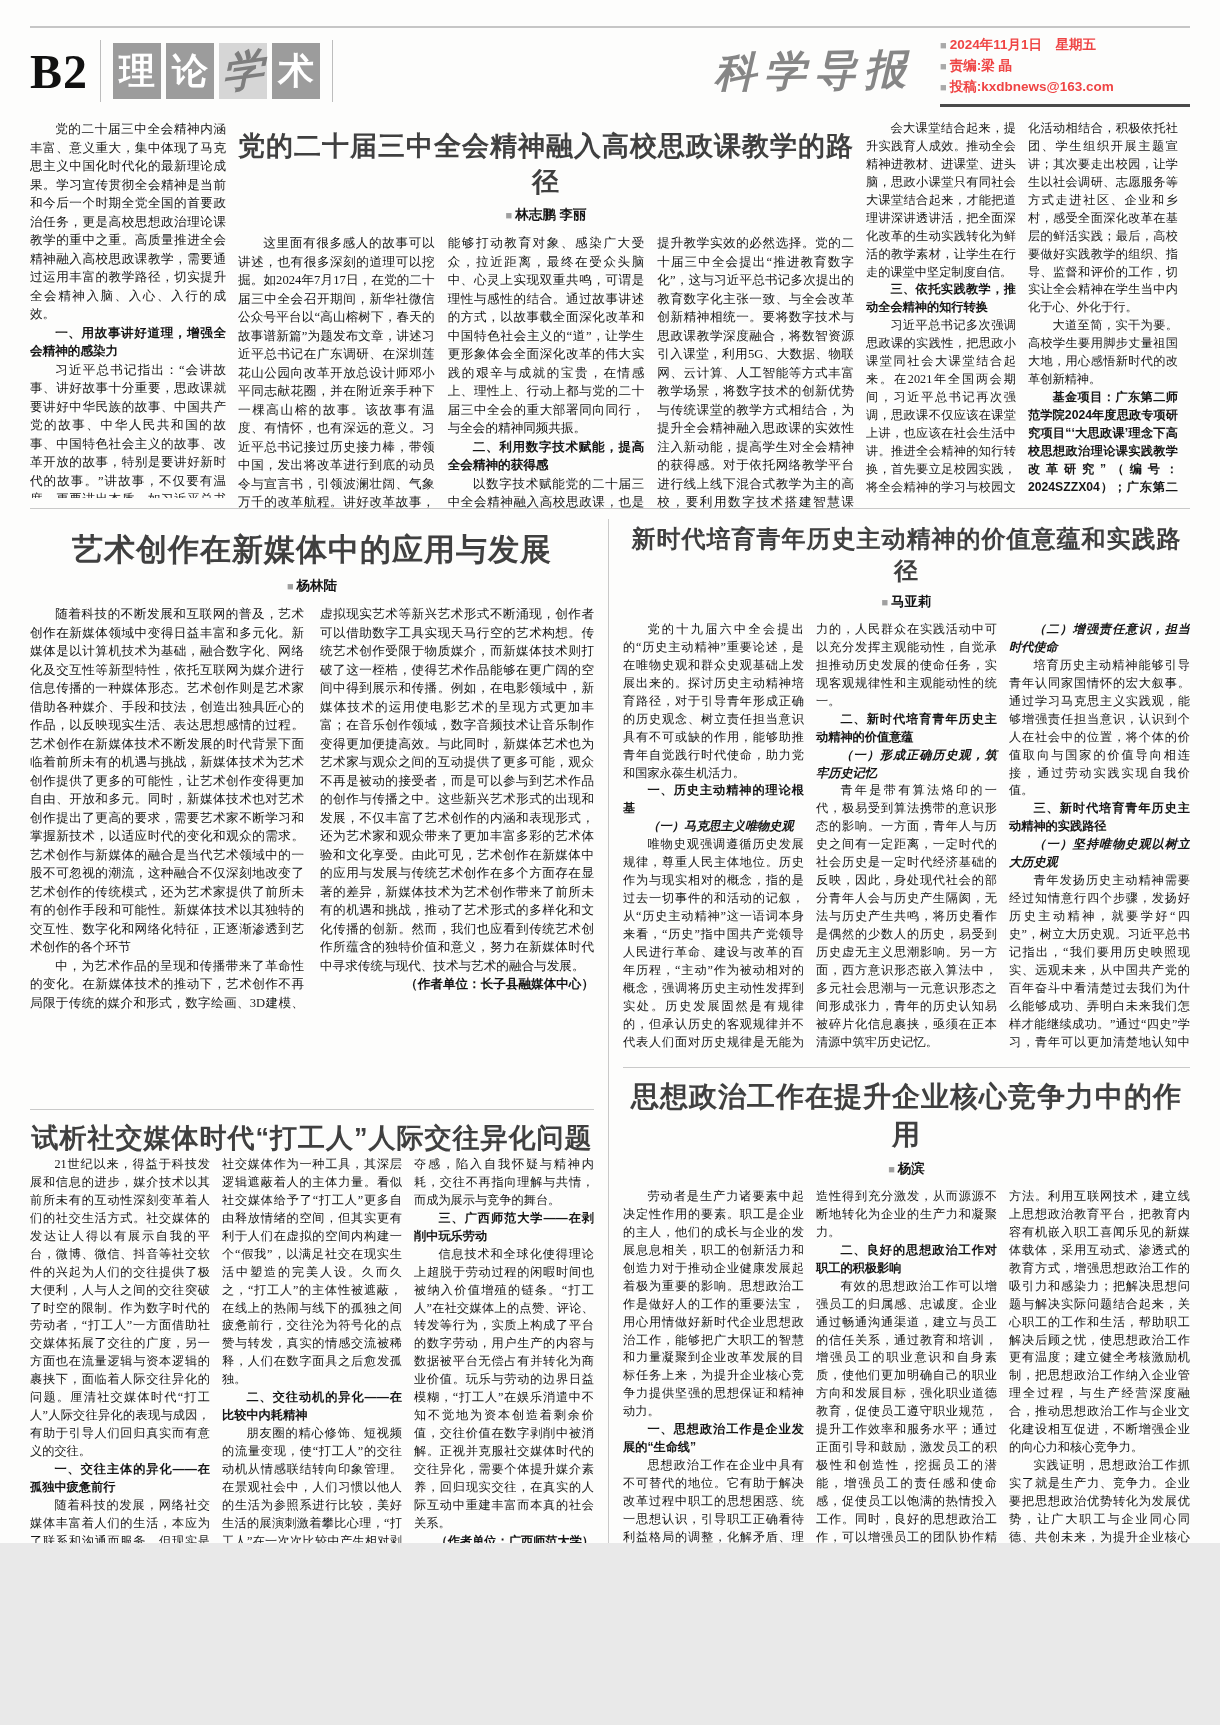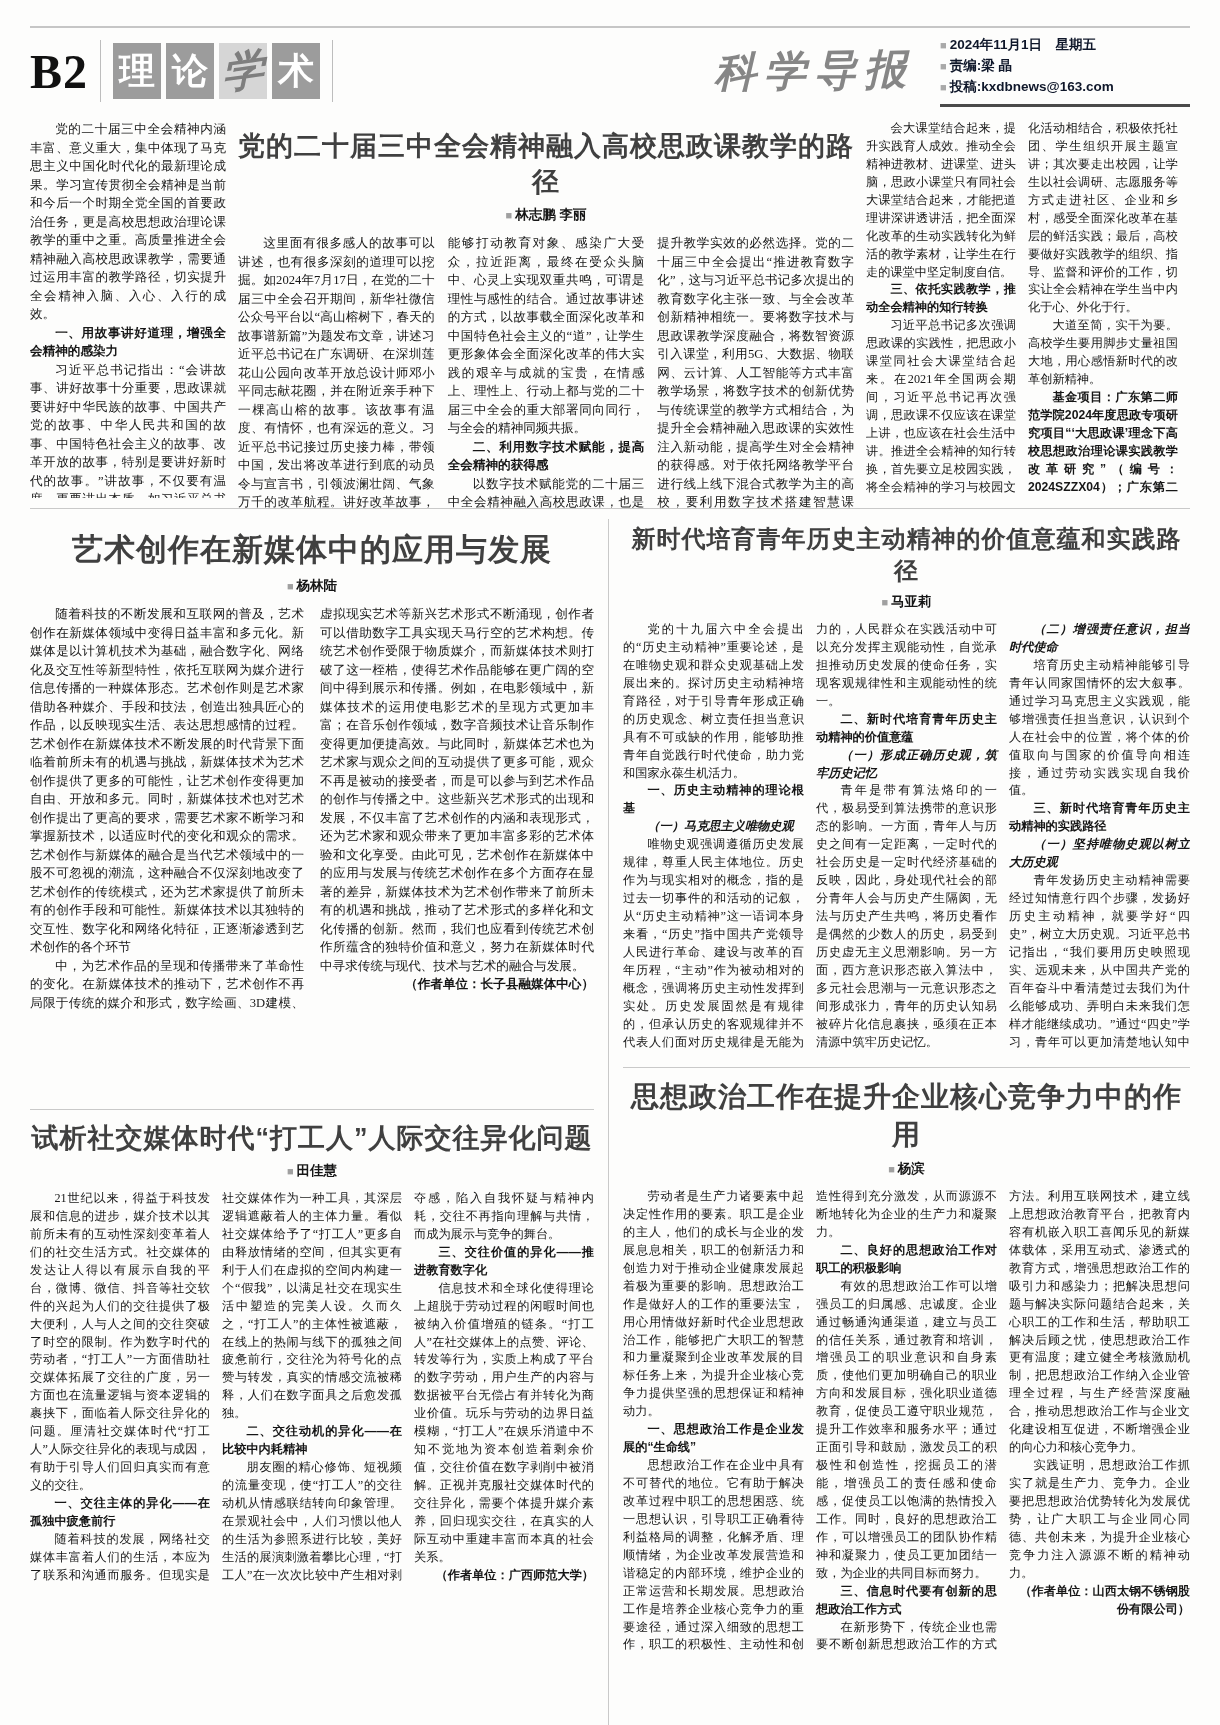--- a/index.html
+++ b/index.html
@@ -1,36 +1,36 @@
 <!DOCTYPE html>
 <html><head>
 <meta charset="utf-8">
 <style>
   html,body{margin:0;padding:0;background:#e9e9e9;}
-  .page{position:relative;width:1220px;height:1725px;margin:0 auto;background:#fdfdfc;
+  .page{position:relative;width:1220px;height:1543px;margin:0 auto;background:#fdfdfc;
         box-sizing:border-box;padding:10px 30px 18px 30px;overflow:hidden;
         font-family:"Liberation Serif","DejaVu Serif",serif;color:#161616;}
   .toprule{border-top:2px solid #c6c6c6;margin:16px 0 0 0;}
   
   .hdr{display:flex;align-items:center;justify-content:space-between;height:86px;}
   .hdr-left{display:flex;align-items:center;gap:12px;}
   .pageno{font-size:48px;font-weight:bold;letter-spacing:1px;color:#111;
           font-family:"Liberation Serif",serif;}
   .vline{width:1px;height:62px;background:#bdbdbd;}
   .secbox{display:flex;gap:5px;align-items:center;}
   .sbx{width:48px;height:56px;display:flex;align-items:center;justify-content:center;
        background:#9c9c9c;color:#fff;font-family:"Liberation Sans","DejaVu Sans",sans-serif;
        font-weight:bold;font-size:36px;}
   .sbx.alt{background:#d6d6d6;color:#7e7e7e;font-style:italic;transform:none;}
   .sbx.alt span{display:inline-block;transform:rotate(-8deg) skewX(-6deg);font-size:42px;}
   .hdr-right{display:flex;align-items:center;gap:26px;}
   .masthead{font-size:42px;font-weight:bold;font-style:italic;color:#868686;
             letter-spacing:8px;transform:rotate(-1deg);font-family:"Liberation Serif",serif;}
   .infoblock{font-family:"Liberation Sans","DejaVu Sans",sans-serif;font-weight:bold;
-             font-size:13.5px;color:#0f172a;line-height:1.55;border-bottom:3px solid #4a4a4a;
+             font-size:13.5px;color:#ef4444;line-height:1.55;border-bottom:3px solid #4a4a4a;
              padding-bottom:6px;min-width:250px;}
   .infoline::before{content:"■ ";color:#a9a9a9;font-size:11px;}
   
   .artbody{font-size:12.6px;line-height:1.47;text-align:justify;overflow:hidden;}
   .seg{margin:0;}
   .seg-p{text-indent:2em;}
   .seg-h{text-indent:2em;font-weight:bold;font-family:"Liberation Sans","DejaVu Sans",sans-serif;}
   .seg-k{text-indent:2em;font-style:italic;font-weight:bold;}
   .seg-note{text-indent:2em;font-weight:bold;font-family:"Liberation Sans","DejaVu Sans",sans-serif;}
   .seg-author{text-align:right;font-weight:bold;font-family:"Liberation Sans","DejaVu Sans",sans-serif;}
@@ -126,28 +126,27 @@
         <div class="a2-body artbody">
             <div class="seg seg-p">随着科技的不断发展和互联网的普及，艺术创作在新媒体领域中变得日益丰富和多元化。新媒体是以计算机技术为基础，融合数字化、网络化及交互性等新型特性，依托互联网为媒介进行信息传播的一种媒体形态。艺术创作则是艺术家借助各种媒介、手段和技法，创造出独具匠心的作品，以反映现实生活、表达思想感情的过程。艺术创作在新媒体技术不断发展的时代背景下面临着前所未有的机遇与挑战，新媒体技术为艺术创作提供了更多的可能性，让艺术创作变得更加自由、开放和多元。同时，新媒体技术也对艺术创作提出了更高的要求，需要艺术家不断学习和掌握新技术，以适应时代的变化和观众的需求。艺术创作与新媒体的融合是当代艺术领域中的一股不可忽视的潮流，这种融合不仅深刻地改变了艺术创作的传统模式，还为艺术家提供了前所未有的创作手段和可能性。新媒体技术以其独特的交互性、数字化和网络化特征，正逐渐渗透到艺术创作的各个环节</div>
             <div class="seg seg-p">中，为艺术作品的呈现和传播带来了革命性的变化。在新媒体技术的推动下，艺术创作不再局限于传统的媒介和形式，数字绘画、3D建模、虚拟现实艺术等新兴艺术形式不断涌现，创作者可以借助数字工具实现天马行空的艺术构想。传统艺术创作受限于物质媒介，而新媒体技术则打破了这一桎梏，使得艺术作品能够在更广阔的空间中得到展示和传播。例如，在电影领域中，新媒体技术的运用使电影艺术的呈现方式更加丰富；在音乐创作领域，数字音频技术让音乐制作变得更加便捷高效。与此同时，新媒体艺术也为艺术家与观众之间的互动提供了更多可能，观众不再是被动的接受者，而是可以参与到艺术作品的创作与传播之中。这些新兴艺术形式的出现和发展，不仅丰富了艺术创作的内涵和表现形式，还为艺术家和观众带来了更加丰富多彩的艺术体验和文化享受。由此可见，艺术创作在新媒体中的应用与发展与传统艺术创作在多个方面存在显著的差异，新媒体技术为艺术创作带来了前所未有的机遇和挑战，推动了艺术形式的多样化和文化传播的创新。然而，我们也应看到传统艺术创作所蕴含的独特价值和意义，努力在新媒体时代中寻求传统与现代、技术与艺术的融合与发展。</div>
             <div class="seg seg-author">（作者单位：长子县融媒体中心）</div>
           </div>
       </article>
       <div class="hr"></div>
 
       <article class="a4">
         <h2 class="article-title">试析社交媒体时代“打工人”人际交往异化问题</h2>
-        <div class="byline">田佳慧</div>
         <div class="a4-body artbody">
             <div class="seg seg-p">21世纪以来，得益于科技发展和信息的进步，媒介技术以其前所未有的互动性深刻变革着人们的社交生活方式。社交媒体的发达让人得以有展示自我的平台，微博、微信、抖音等社交软件的兴起为人们的交往提供了极大便利，人与人之间的交往突破了时空的限制。作为数字时代的劳动者，“打工人”一方面借助社交媒体拓展了交往的广度，另一方面也在流量逻辑与资本逻辑的裹挟下，面临着人际交往异化的问题。厘清社交媒体时代“打工人”人际交往异化的表现与成因，有助于引导人们回归真实而有意义的交往。</div>
             <div class="seg seg-h">一、交往主体的异化——在孤独中疲惫前行</div>
             <div class="seg seg-p">随着科技的发展，网络社交媒体丰富着人们的生活，本应为了联系和沟通而服务。但现实是社交媒体作为一种工具，其深层逻辑遮蔽着人的主体力量。看似社交媒体给予了“打工人”更多自由释放情绪的空间，但其实更有利于人们在虚拟的空间内构建一个“假我”，以满足社交在现实生活中塑造的完美人设。久而久之，“打工人”的主体性被遮蔽，在线上的热闹与线下的孤独之间疲惫前行，交往沦为符号化的点赞与转发，真实的情感交流被稀释，人们在数字面具之后愈发孤独。</div>
             <div class="seg seg-h">二、交往动机的异化——在比较中内耗精神</div>
             <div class="seg seg-p">朋友圈的精心修饰、短视频的流量变现，使“打工人”的交往动机从情感联结转向印象管理。在景观社会中，人们习惯以他人的生活为参照系进行比较，美好生活的展演刺激着攀比心理，“打工人”在一次次比较中产生相对剥夺感，陷入自我怀疑与精神内耗，交往不再指向理解与共情，而成为展示与竞争的舞台。</div>
-            <div class="seg seg-h">三、交往价值的异化——推进教育数字化</div>
+            <div class="seg seg-h">三、广西师范大学——在剥削中玩乐劳动</div>
             <div class="seg seg-p">信息技术和全球化使得理论上超脱于劳动过程的闲暇时间也被纳入价值增殖的链条。“打工人”在社交媒体上的点赞、评论、转发等行为，实质上构成了平台的数字劳动，用户生产的内容与数据被平台无偿占有并转化为商业价值。玩乐与劳动的边界日益模糊，“打工人”在娱乐消遣中不知不觉地为资本创造着剩余价值，交往价值在数字剥削中被消解。正视并克服社交媒体时代的交往异化，需要个体提升媒介素养，回归现实交往，在真实的人际互动中重建丰富而本真的社会关系。</div>
             <div class="seg seg-author">（作者单位：广西师范大学）</div>
           </div>
       </article>
     </div>
     <div class="half rgt">
 
       <article class="a3">
         <h2 class="article-title">新时代培育青年历史主动精神的价值意蕴和实践路径</h2>
         <div class="byline">马亚莉</div>

